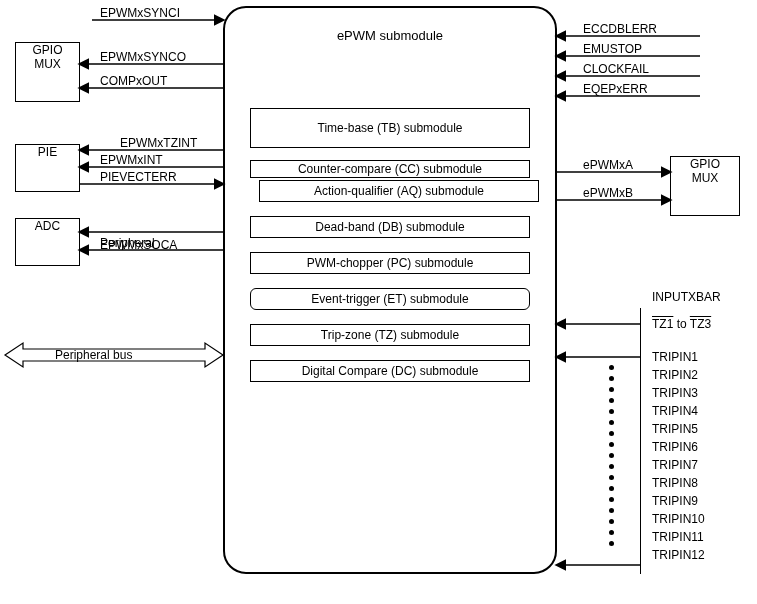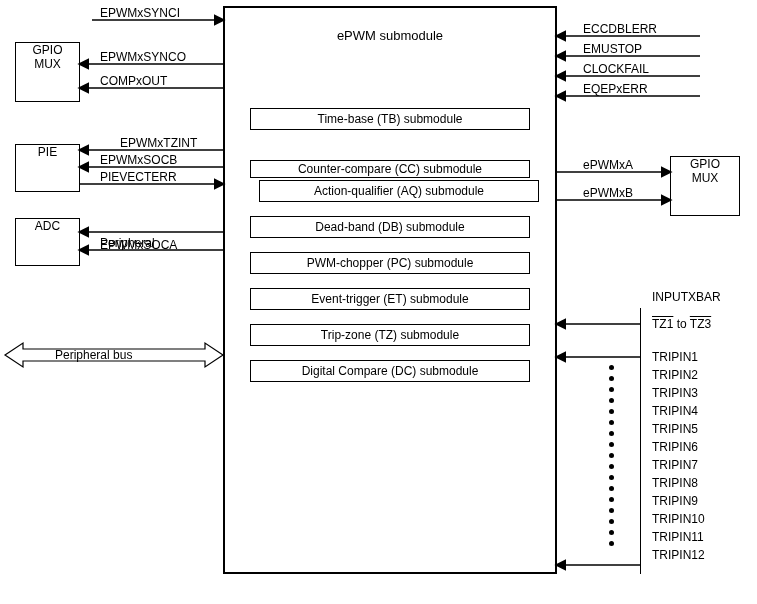--- a/index.html
+++ b/index.html
@@ -46,31 +46,31 @@
     align-items: center;
     gap: 6px;
   }
   .dots span {
     width: 5px; height: 5px; background: #000; border-radius: 50%;
   }
 </style>
 </head>
 <body>
 
-<div class="block main-block" style="left:223px; top:6px; width:334px; height:568px; align-items:flex-start; padding-top:20px;">
+<div class="block main-block" style="left:223px; top:6px; width:334px; height:568px; align-items:flex-start; padding-top:20px;border-radius:23px;">
   <span style="font-size:13px;">ePWM submodule</span>
 </div>
 
 <div id="submods">
-    <div class="submod" style="left: 250px; top: 108px; width: 280px; height: 22px;">Time-base (TB) submodule</div>
+    <div class="submod" style="left: 250px; top: 108px; width: 280px; height: 40px;">Time-base (TB) submodule</div>
     <div class="submod" style="left: 250px; top: 144px; width: 280px; height: 18px; margin-top: 16px;">Counter-compare (CC) submodule</div>
     <div class="submod" style="left: 250px; top: 180px; width: 280px; height: 22px; margin-left: 9px;">Action-qualifier (AQ) submodule</div>
     <div class="submod" style="left: 250px; top: 216px; width: 280px; height: 22px;">Dead-band (DB) submodule</div>
     <div class="submod" style="left: 250px; top: 252px; width: 280px; height: 22px;">PWM-chopper (PC) submodule</div>
-    <div class="submod" style="left: 250px; top: 288px; width: 280px; height: 22px;">Event-trigger (ET) submodule</div>
+    <div class="submod" style="left: 250px; top: 288px; width: 280px; height: 22px; border-radius: 6px;">Event-trigger (ET) submodule</div>
     <div class="submod" style="left: 250px; top: 324px; width: 280px; height: 22px;">Trip-zone (TZ) submodule</div>
     <div class="submod" style="left: 250px; top: 360px; width: 280px; height: 22px;">Digital Compare (DC) submodule</div>
   </div>
 
 <div class="block" style="left:15px; top:42px; width:65px; height:60px;">
   <span style="white-space:pre-line;">GPIO
 MUX</span>
 </div>
 <div class="block" style="left:15px; top:144px; width:65px; height:48px;">
   <span>PIE</span>
@@ -162,21 +162,21 @@
 
   <line x1="640" y1="324" x2="557" y2="324" stroke="#000" stroke-width="1.3" marker-end="url(#ah)"></line>
   <line x1="640" y1="357" x2="557" y2="357" stroke="#000" stroke-width="1.3" marker-end="url(#ah)"></line>
   <line x1="640" y1="565" x2="557" y2="565" stroke="#000" stroke-width="1.3" marker-end="url(#ah)"></line>
 </svg>
 
 <div class="label" style="left:100px; top:6px;">EPWMxSYNCI</div>
 <div class="label" style="left:100px; top:50px;">EPWMxSYNCO</div>
 <div class="label" style="left:100px; top:74px;">COMPxOUT</div>
 <div class="label" style="left:100px; top:136px;margin-left:20px;">EPWMxTZINT</div>
-<div class="label" style="left:100px; top:153px;">EPWMxSOCB</div>
+<div class="label" style="left:100px; top:153px;">EPWMxINT</div>
 <div class="label" style="left:100px; top:170px;">PIEVECTERR</div>
 <div class="label" style="left:100px; top:218px;margin-top:20px;">EPWMxSOCA</div>
 <div class="label" style="left:100px; top:236px;">Peripheral</div>
 
 <div class="label" style="left:583px; top:22px;">ECCDBLERR</div>
 <div class="label" style="left:583px; top:42px;">EMUSTOP</div>
 <div class="label" style="left:583px; top:62px;">CLOCKFAIL</div>
 <div class="label" style="left:583px; top:82px;">EQEPxERR</div>
 <div class="label" style="left:583px; top:158px;">ePWMxA</div>
 <div class="label" style="left:583px; top:186px;">ePWMxB</div>

